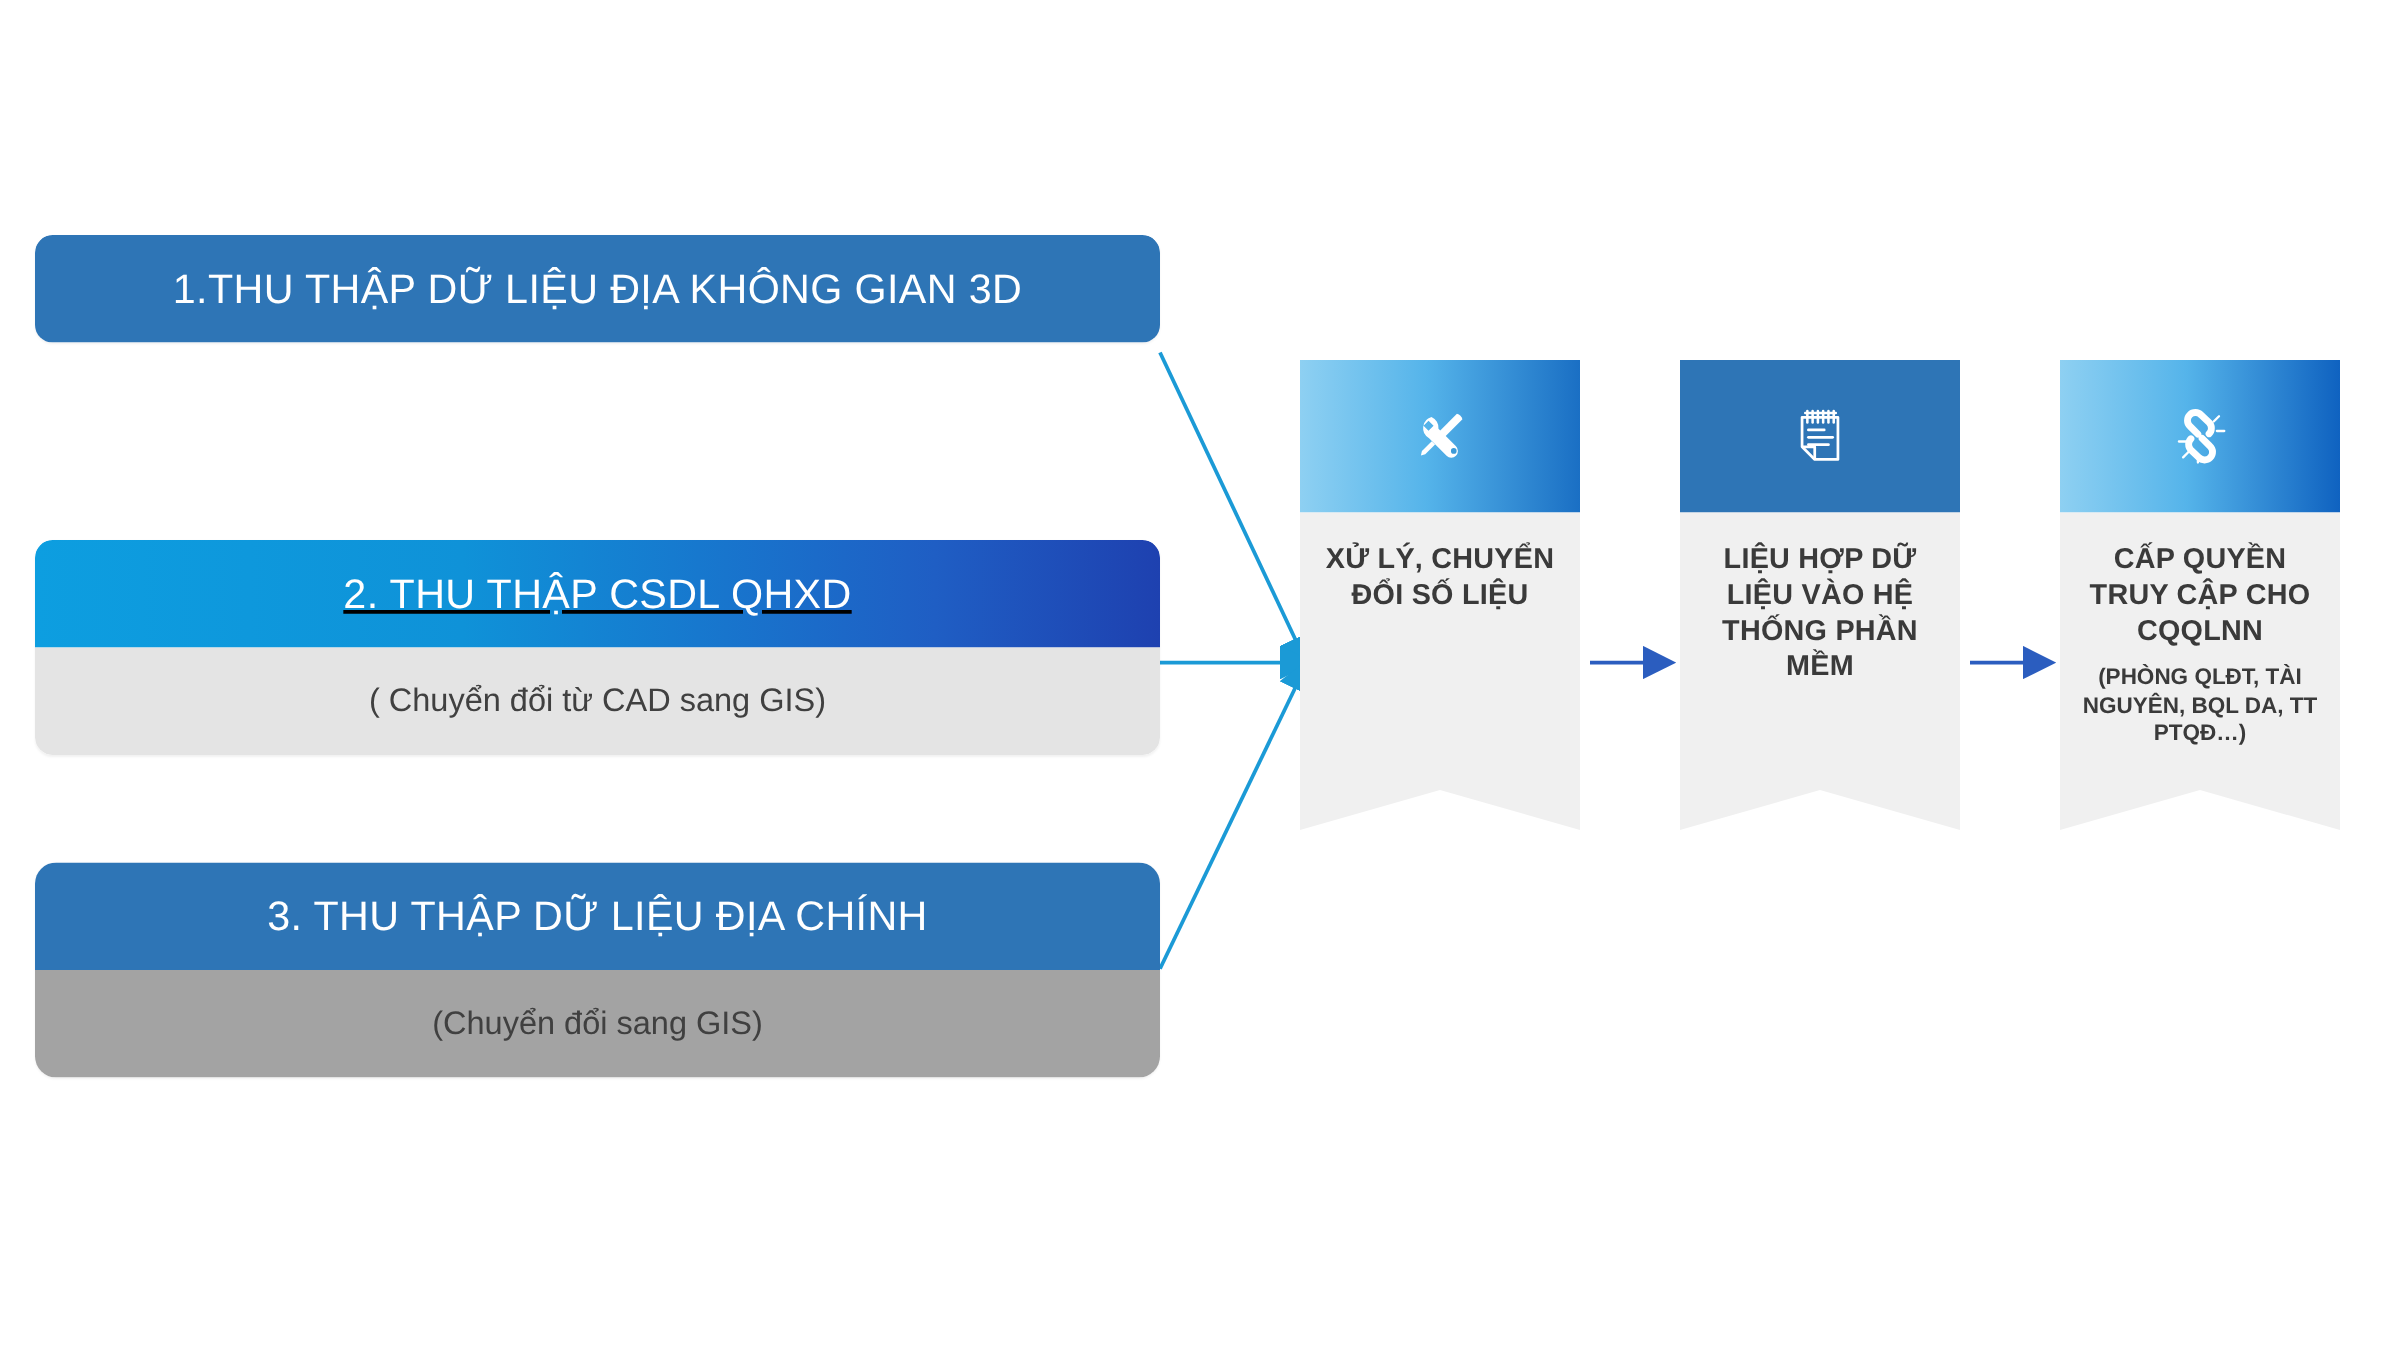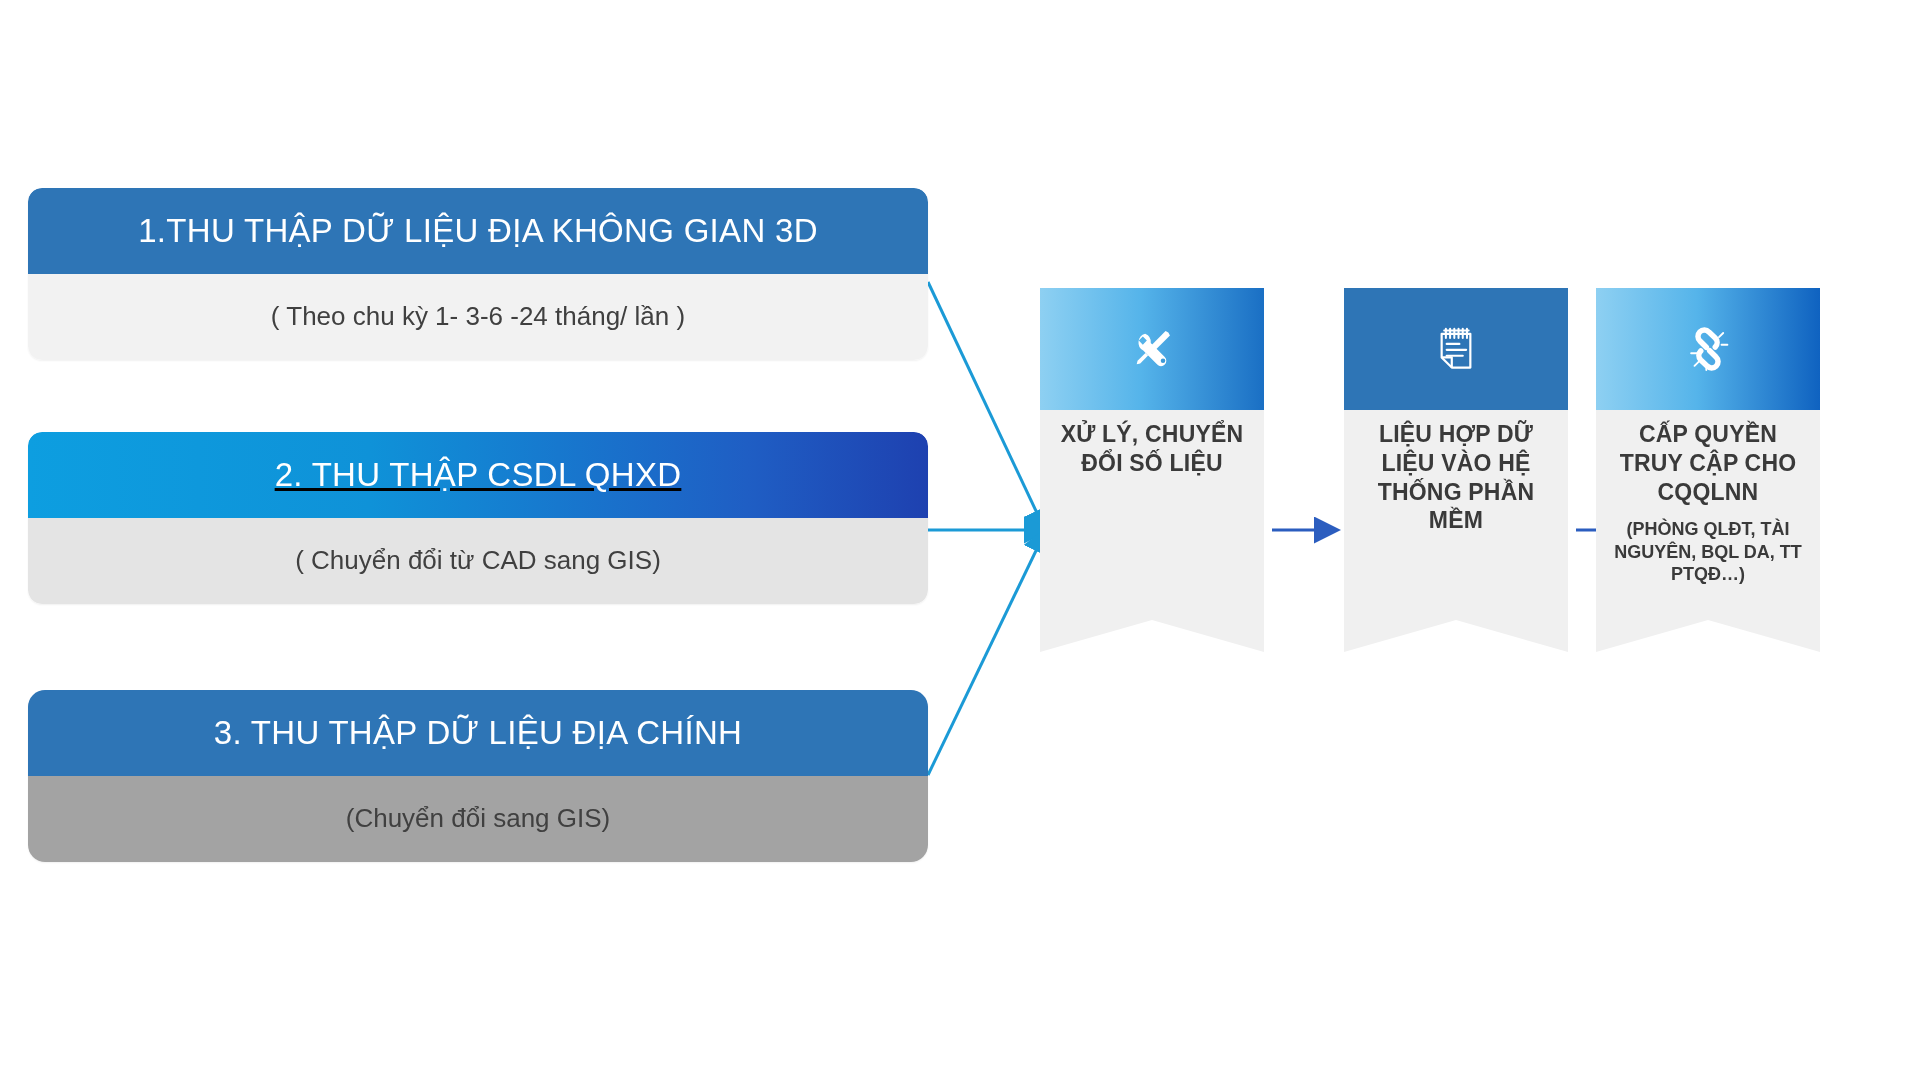--- a/index.html
+++ b/index.html
@@ -82,21 +82,21 @@
     width: 224px;
   }
   .pennant-icon {
     height: 122px;
     display: flex;
     align-items: center;
     justify-content: center;
   }
   .pennant-body {
     background: #f0f0f0;
-    padding: 10px 10px 0 10px;
+    padding: 22px 10px 0 10px;
     min-height: 200px;
     position: relative;
     text-align: center;
   }
   .pennant-title {
     color: #3a3a3a;
     font-size: 23px;
     font-weight: bold;
     line-height: 1.25;
     letter-spacing: 0.2px;
@@ -111,21 +111,21 @@
   .pennant-notch {
     width: 0;
     height: 0;
     border-left: 112px solid #f0f0f0;
     border-right: 112px solid #f0f0f0;
     border-bottom: 32px solid transparent;
   }
 
   #pennant-1 { left: 1040px; top: 288px; }
   #pennant-2 { left: 1344px; top: 288px; }
-  #pennant-3 { left: 1596px; top: 288px; }
+  #pennant-3 { left: 1648px; top: 288px; }
 
   #pennant-1 .pennant-icon { background: linear-gradient(90deg, #8ed0f2 0%, #55b4ea 45%, #1a6fc4 100%); }
   #pennant-2 .pennant-icon { background: #2e75b6; }
   #pennant-3 .pennant-icon { background: linear-gradient(90deg, #8ed0f2 0%, #55b4ea 45%, #0f62c0 100%); }
 
   .icon-svg { display: block; }
 </style>
 </head>
 <body>
 
@@ -149,23 +149,20 @@
 
     <path d="M1272 530 L1335 530" stroke="#2b5dbf" stroke-width="3" fill="none" marker-end="url(#arrowBlue)"></path>
 
     <path d="M1576 530 L1639 530" stroke="#2b5dbf" stroke-width="3" fill="none" marker-end="url(#arrowBlue)"></path>
   </svg>
 
   <div class="card" id="card-1">
     <div class="card-head" style="background:#2e75b6;">
       <span class="card-head-text">1.THU THẬP DỮ LIỆU ĐỊA KHÔNG GIAN 3D</span>
     </div>
-    <div class="card-body" style="background:#f2f2f2;">
-      <span class="card-body-text">( Theo chu kỳ 1- 3-6 -24 tháng/ lần )</span>
-    </div>
   </div>
 
   <div class="card" id="card-2">
     <div class="card-head" style="background:linear-gradient(90deg,#0d9ee0 0%,#0f92d8 38%,#1f5ec4 80%,#1e41b0 100%);text-decoration:underline;">
       <span class="card-head-text">2. THU THẬP CSDL QHXD</span>
     </div>
     <div class="card-body" style="background:#e4e4e4;">
       <span class="card-body-text">( Chuyển đổi từ CAD sang GIS)</span>
     </div>
   </div>

